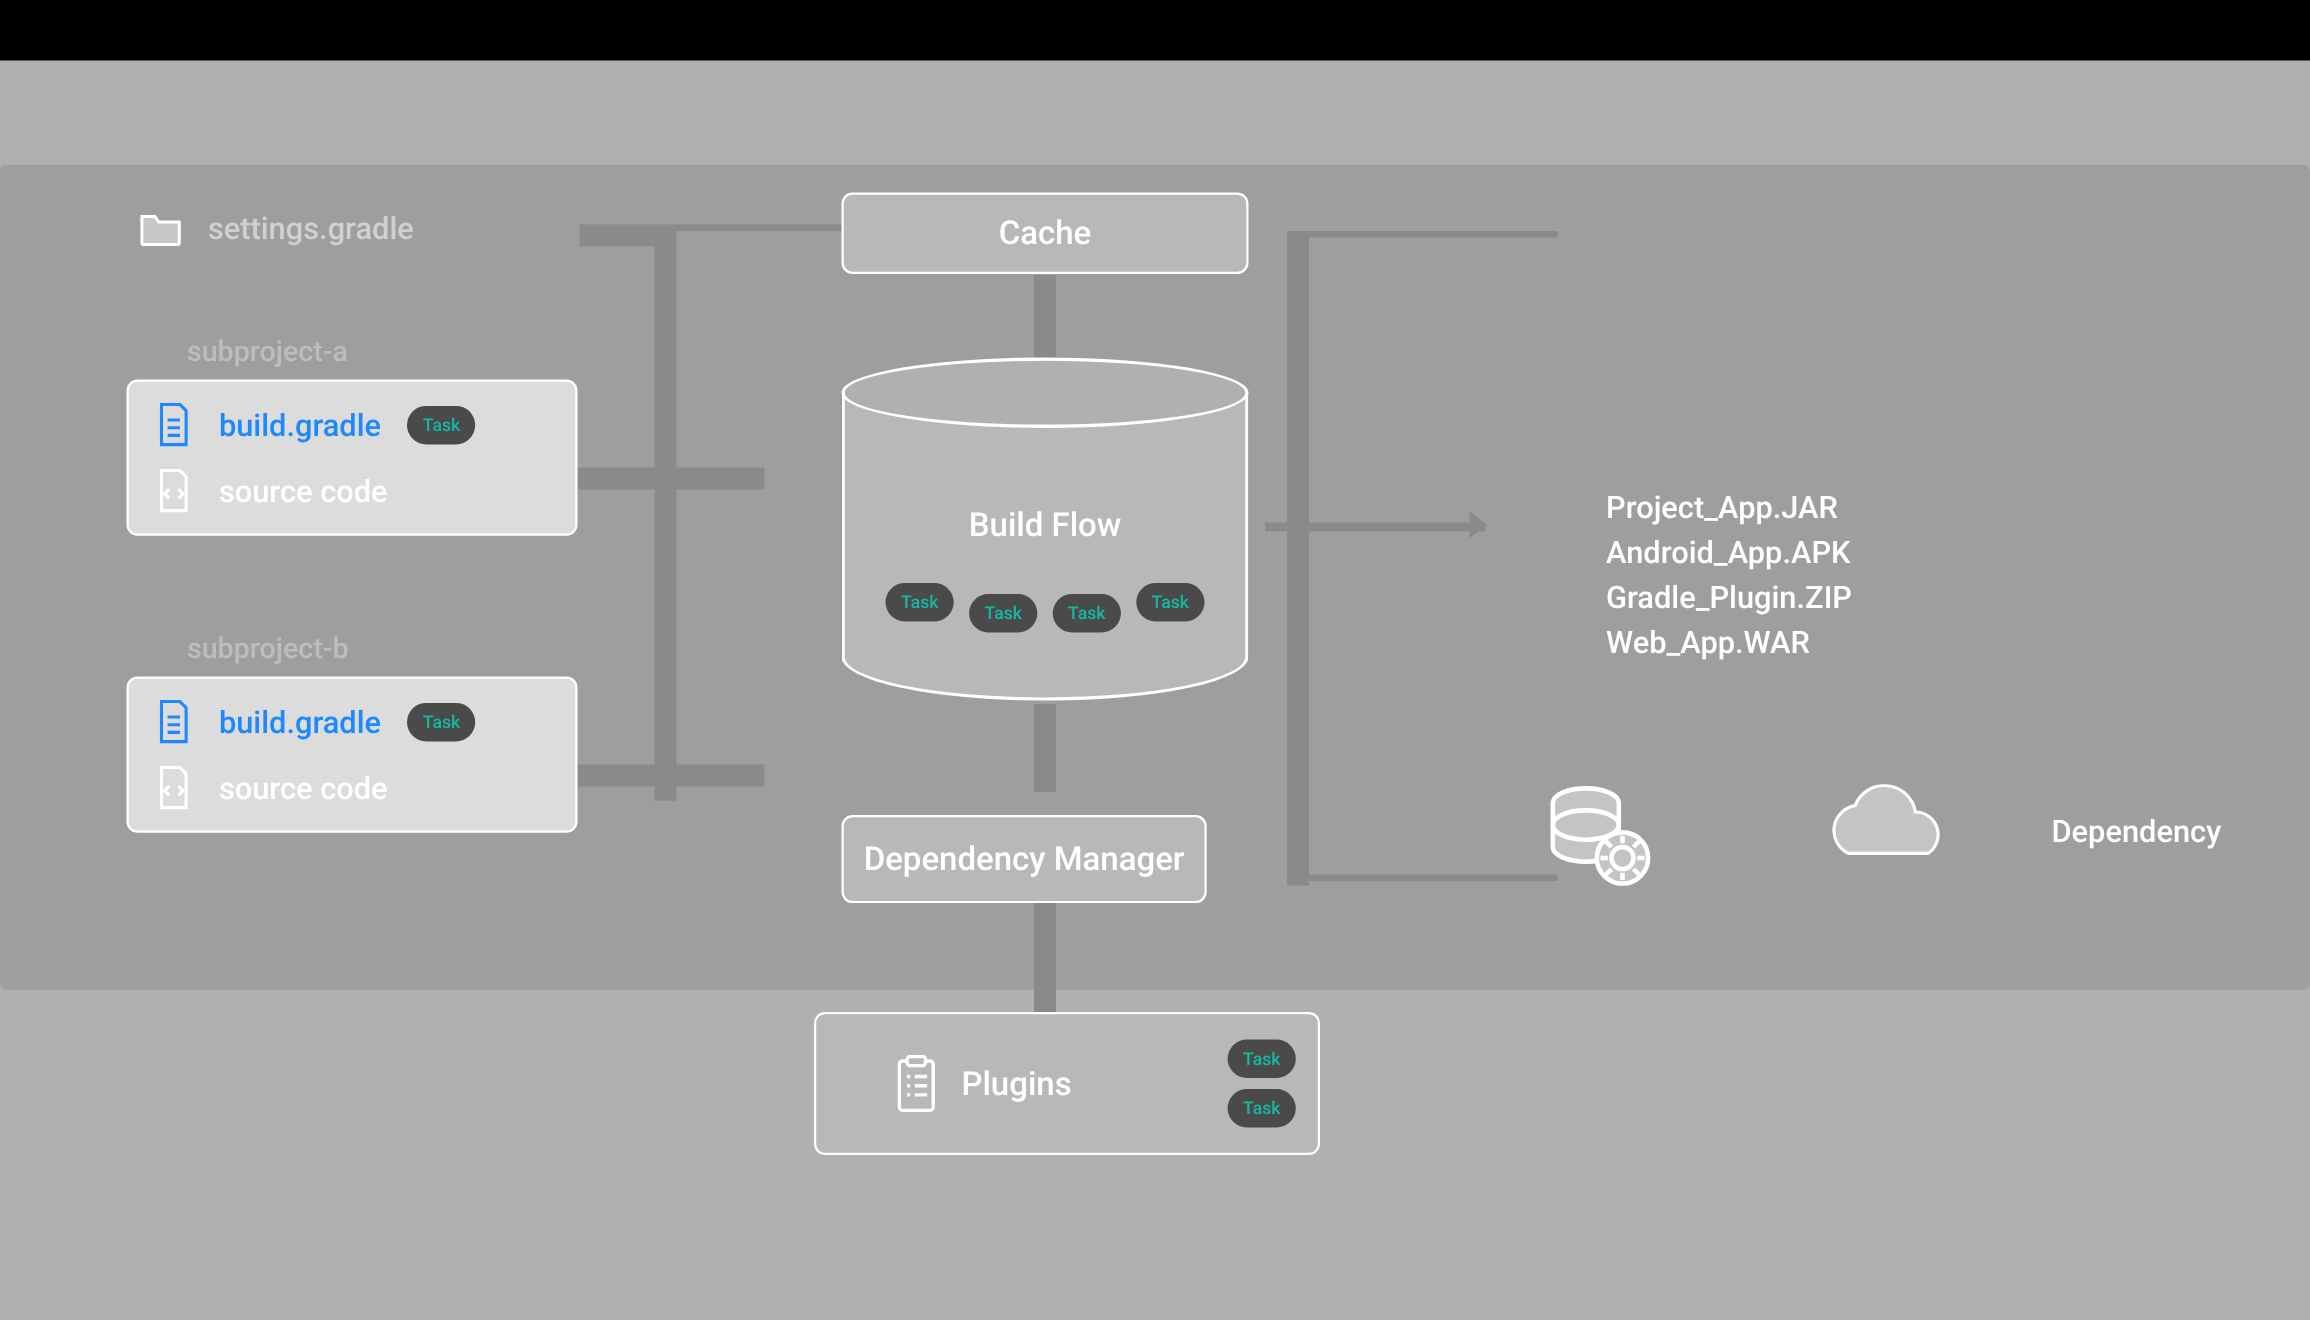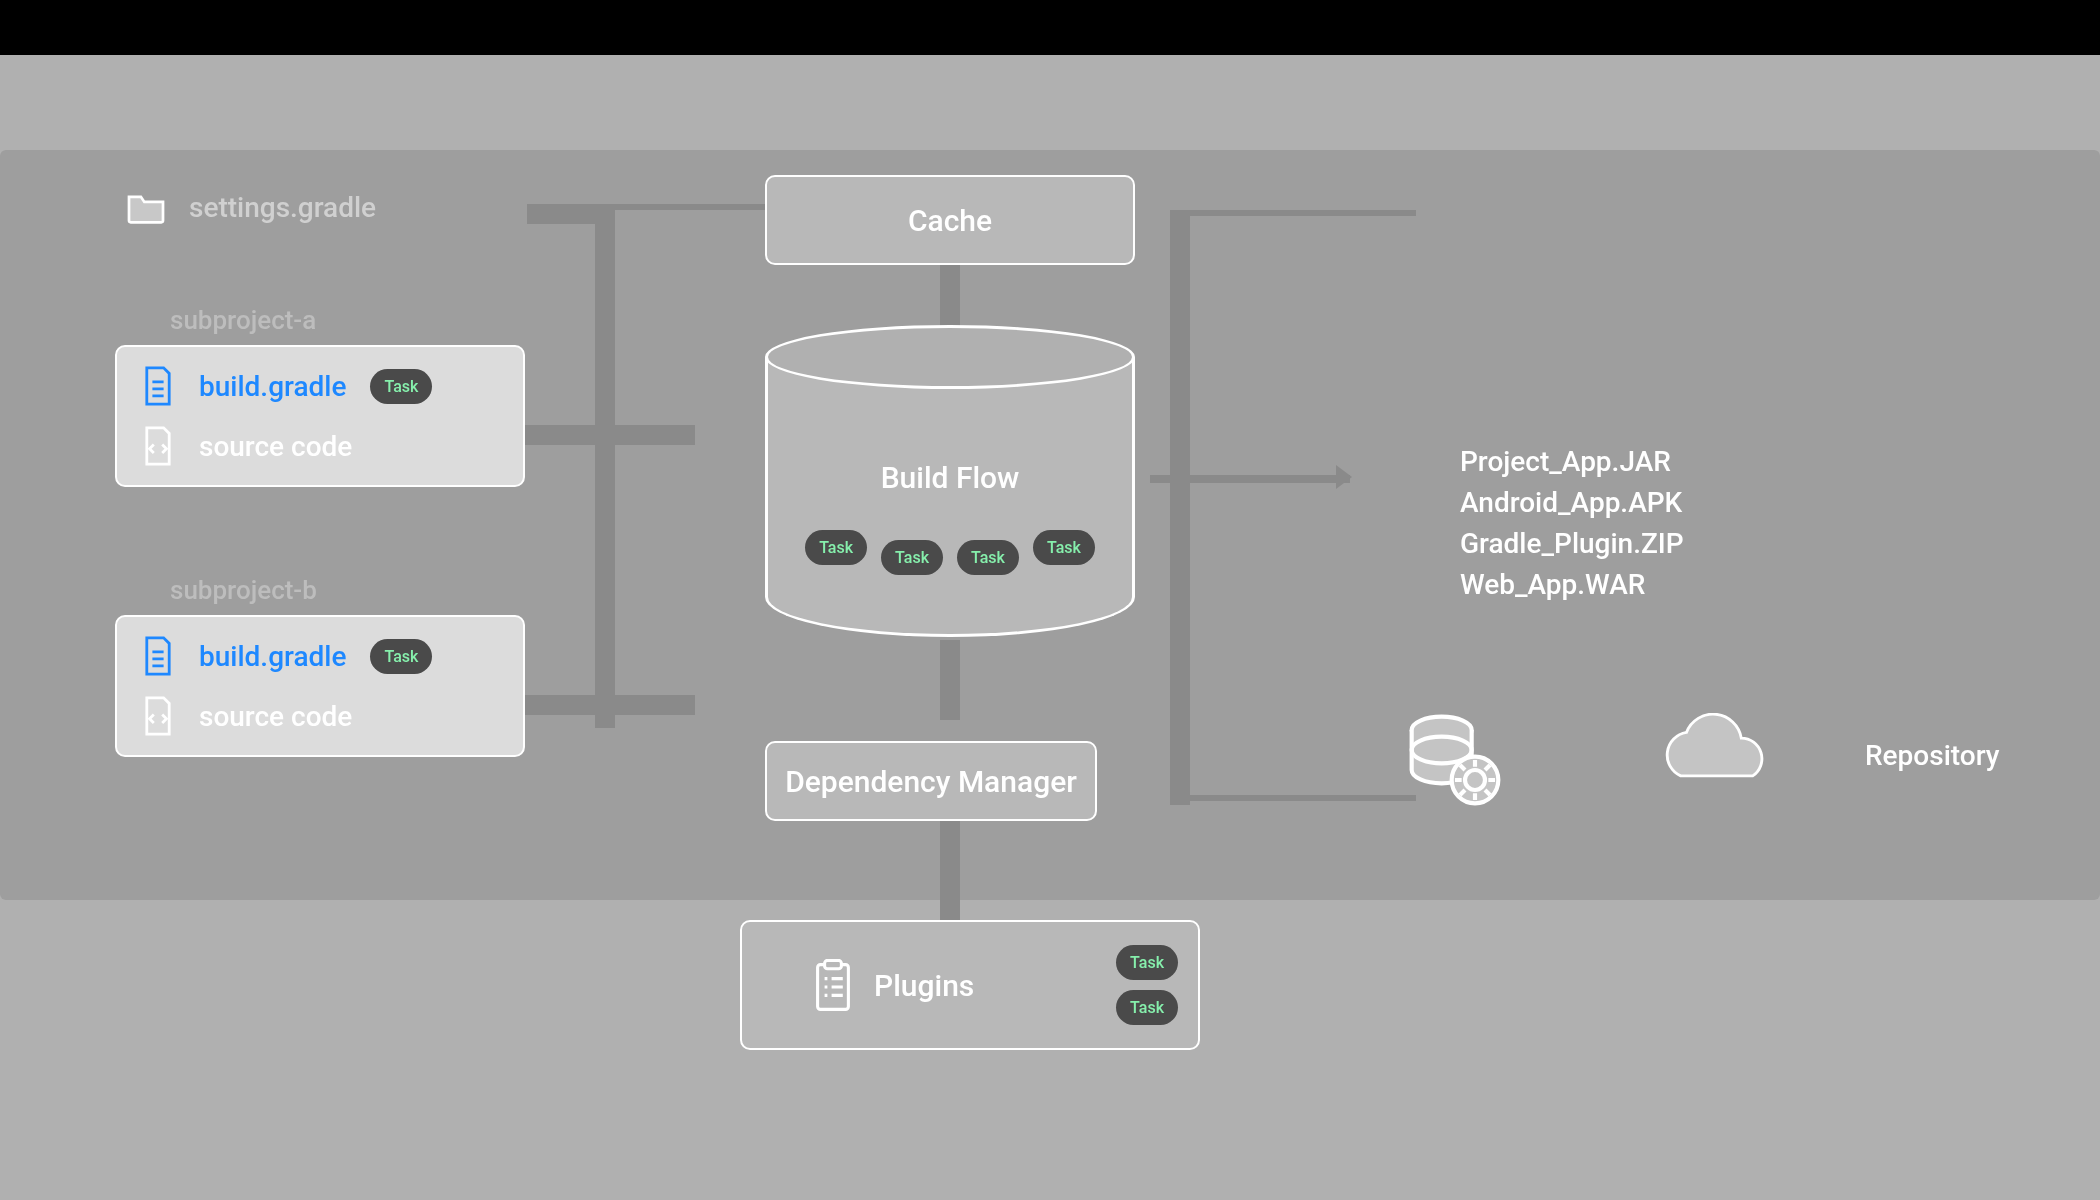--- a/index.html
+++ b/index.html
@@ -81,21 +81,21 @@
     font-size: 28px;
     font-weight: 500;
   }
   .white-text {
     color: #ffffff;
     font-size: 28px;
     font-weight: 500;
   }
   .task-pill {
     background: #4a4a4a;
-    color: #86efac;
+    color: #14b8a6;
     font-size: 16px;
     border-radius: 999px;
     padding: 8px 14px;
     font-weight: 500;
   }
   
   .center-box {
     position: absolute;
     background: #b8b8b8;
     border: 2px solid #fff;
@@ -319,21 +319,21 @@
       <span class="file-icon">
         <svg viewBox="0 0 24 30" fill="none" stroke="#fff" stroke-width="2">
           <path d="M4 2 h12 l4 4 v22 H4 Z"></path>
           <path d="M9 14 l-3 3 l3 3 M15 14 l3 3 l-3 3"></path>
         </svg>
       </span>
       <span class="white-text">source code</span>
     </div>
   </div>
 
-  <div class="center-box" style="left:765px; top:120px; width:370px; height:90px;">
+  <div class="center-box" style="left:765px; top:120px; width:370px; height:74px;">
     <span class="center-label">Cache</span>
   </div>
 
   <div class="cylinder" style="left:765px; top:270px;">
     <div class="cyl-body"></div>
     <div class="cyl-top"></div>
     <div class="cyl-label">Build Flow</div>
     <div class="cyl-tasks">
       <span class="task-pill">Task</span>
       <span class="task-pill">Task</span>
@@ -362,21 +362,21 @@
         <ellipse cx="22" cy="24" rx="18" ry="8" stroke="#fff" fill="none"></ellipse>
         <circle cx="42" cy="42" r="14" fill="#c4c4c4"></circle>
         <path d="M36 42 a6 6 0 1 1 12 0 a6 6 0 1 1 -12 0 M42 30 v4 M42 50 v4 M30 42 h4 M50 42 h4 M33 33 l3 3 M48 48 l3 3 M33 51 l3 -3 M48 36 l3 -3" stroke="#fff"></path>
       </svg>
     </span>
     <span>
       <svg class="cloud" viewBox="0 0 120 70" fill="#c4c4c4" stroke="#fff" stroke-width="2.5">
         <path d="M30 55 a20 20 0 0 1 5 -38 a25 25 0 0 1 48 5 a18 18 0 0 1 10 33 Z"></path>
       </svg>
     </span>
-    <span class="repo-label">Repository</span>
+    <span class="repo-label">Dependency</span>
   </div>
 
   <div class="center-box" style="left:740px; top:865px; width:460px; height:130px; justify-content:flex-start; padding-left:70px;">
     <span class="clipboard-icon">
       <svg viewBox="0 0 30 38" fill="none" stroke="#fff" stroke-width="2.2">
         <rect x="4" y="4" width="22" height="32" rx="2"></rect>
         <rect x="9" y="1" width="12" height="6" rx="2" fill="#b8b8b8"></rect>
         <path d="M9 14 h2 M14 14 h8 M9 20 h2 M14 20 h8 M9 26 h2 M14 26 h8"></path>
       </svg>
     </span>

